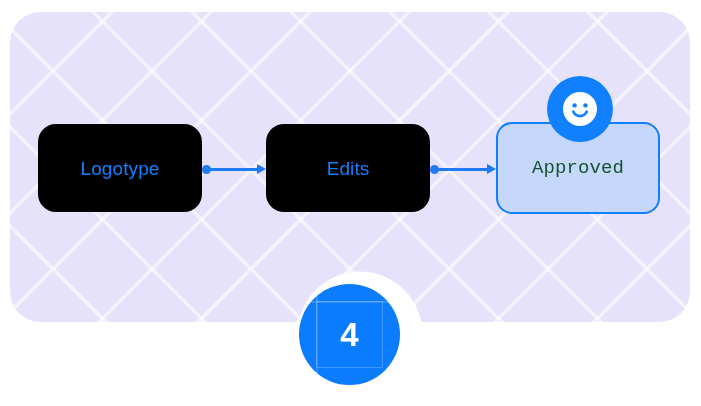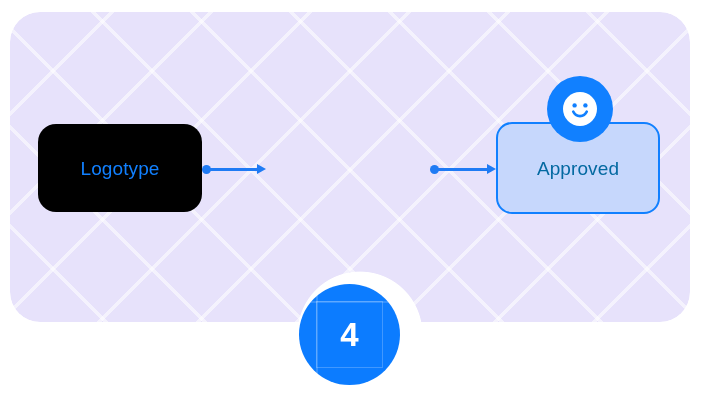--- a/index.html
+++ b/index.html
@@ -90,21 +90,21 @@
 
   #card-approved {
     left: 496px;
     width: 164px;
     top: 122px;
     height: 92px;
     background: #c6d7fc;
     border: 2px solid #1180ff;
     border-radius: 16px;
   }
-  #card-approved .card-label { color: #0369a1; }
+  #card-approved .card-label { color: #14532d; font-family: Liberation Mono, monospace; }
 
   
   .connector {
     position: absolute;
     top: 163px;
     height: 12px;
     pointer-events: auto;
   }
   #connector-1 { left: 202px; width: 64px; }
   #connector-2 { left: 430px; width: 66px; }
@@ -208,20 +208,23 @@
     <div class="card plain" id="card-logotype">
       <span class="card-label">Logotype</span>
     </div>
 
     <div class="connector" id="connector-1">
       <span class="conn-dot"></span>
       <span class="conn-line"></span>
       <span class="conn-head"></span>
     </div>
 
+    <div class="card plain" id="card-edits">
+      <span class="card-label">Edits</span>
+    </div>
 
     <div class="connector" id="connector-2">
       <span class="conn-dot"></span>
       <span class="conn-line"></span>
       <span class="conn-head"></span>
     </div>
 
     <div class="card" id="card-approved">
       <span class="card-label">Approved</span>
     </div>

